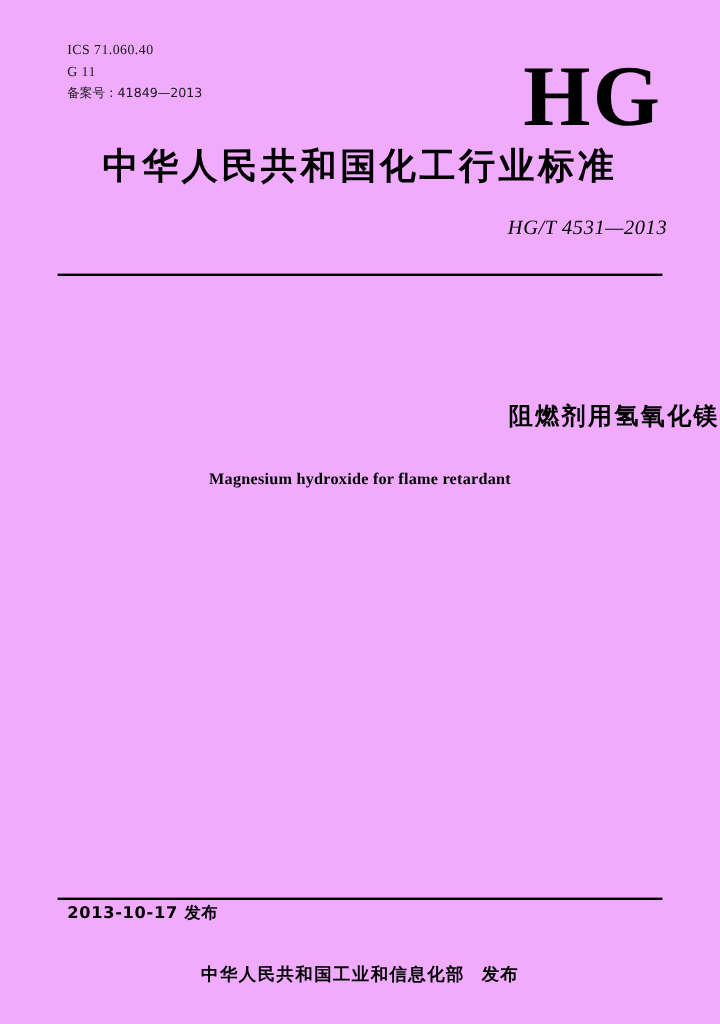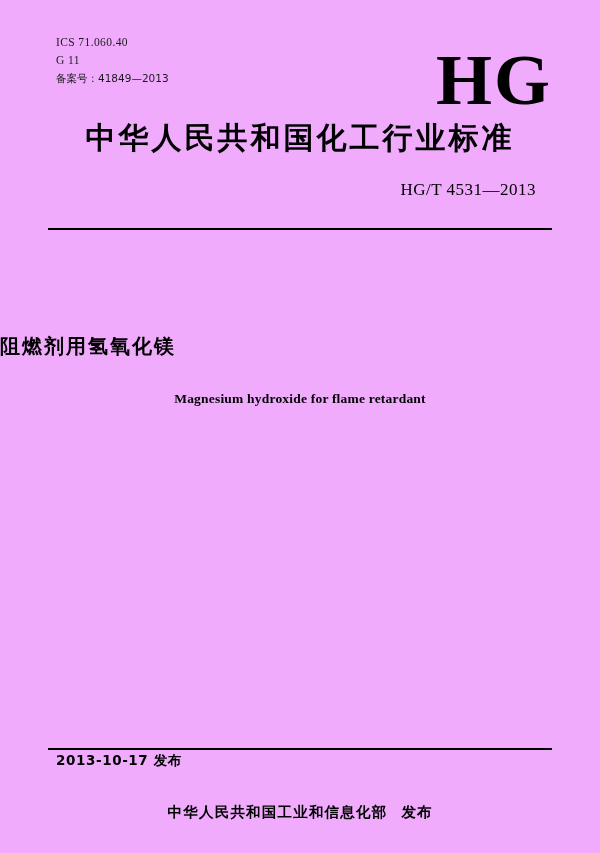--- a/index.html
+++ b/index.html
@@ -64,46 +64,47 @@
     font-family: "DejaVu Sans", sans-serif;
     font-weight: bold;
     font-size: 30px;
     letter-spacing: 3px;
     color: #000;
   }
 
   
   .std-number {
     position: absolute;
-    right: 64px;
+    right: 44px;
     top: 180px;
     font-family: "Liberation Serif", serif;
     font-size: 17px;
     letter-spacing: 0.5px;
     color: #000;
+    font-style: italic;
   }
 
   
   .rule {
     position: absolute;
     left: 48px;
     right: 48px;
     height: 0;
     border-top: 1px solid #000;
   }
   .rule-top { top: 228px; border-top-width: 2px; }
   .rule-bottom { top: 748px; border-top-width: 2px; }
 
   
   .doc-title-cn {
     position: absolute;
     left: 0;
     right: 0;
     top: 333px;
-    text-align: left;
+    text-align: right;
     font-family: "DejaVu Sans", sans-serif;
     font-weight: bold;
     font-size: 20px;
     letter-spacing: 2px;
     color: #000;
   }
   .doc-title-en {
     position: absolute;
     left: 0;
     right: 0;

